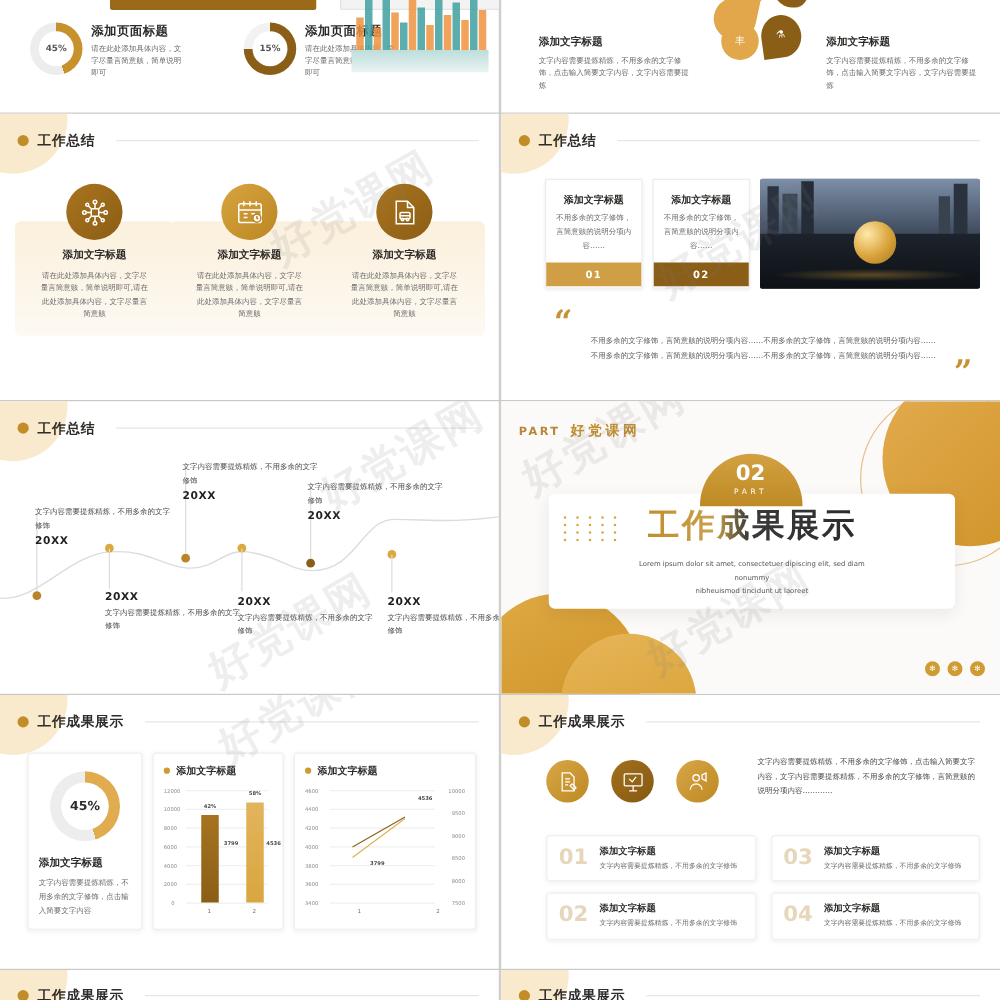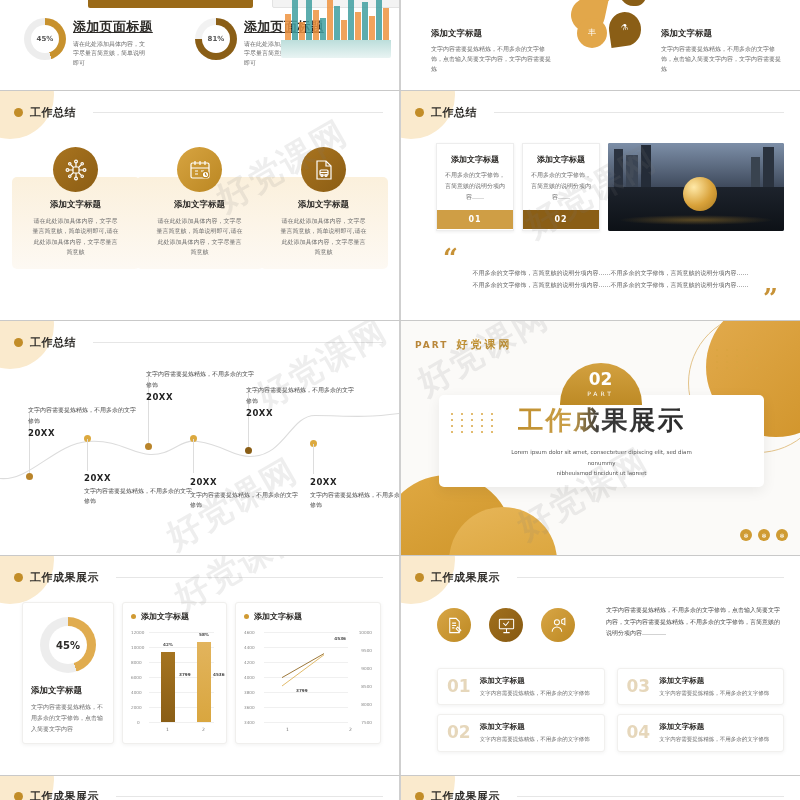--- a/index.html
+++ b/index.html
@@ -28,21 +28,21 @@
   
   .topA { position:relative; height:90px; background:#fff; overflow:hidden;}
   .tbar { position:absolute; left:88px; top:-14px; width:165px; height:22px; background:#9a6a18; border-radius:2px;}
   .tbox { position:absolute; left:272px; top:-14px; width:158px; height:22px; background:#f3f3f3; border:1px solid #e3e3e3; border-radius:2px;}
   .donutrow { position:absolute; top:18px; left:0; right:0; display:flex; gap:6px; padding-left:24px;}
   .dunit { display:flex; align-items:flex-start; gap:7px; width:165px;}
   .donut { width:42px; height:42px; border-radius:50%; position:relative; flex:0 0 auto;}
   .donut .hole { position:absolute; inset:7px; background:#fff; border-radius:50%;
                  display:flex; align-items:center; justify-content:center;
                  font-size:7px; font-weight:bold; color:#555;}
-  .dtxt h4 { font-size:13px; color:#2d2b28; font-weight:bold; margin-bottom:3px; letter-spacing:.3px;text-decoration:underline;}
+  .dtxt h4 { font-size:10px; color:#2d2b28; font-weight:bold; margin-bottom:3px; letter-spacing:.3px;}
   .dtxt p { font-size:6px; line-height:1.55; color:#6b6b6b; width:72px;}
   .cityimg { position:absolute; right:8px; top:-14px; width:110px; height:72px; border-radius:2px;
              background:
                linear-gradient(to bottom, rgba(255,255,255,.22), rgba(255,255,255,0) 60%),
                repeating-linear-gradient(90deg,#e8923f 0 3px,#57b6ae 3px 7px,#f0f3f2 7px 9px,#2f8f92 9px 13px,#f3a košt 13px 14px),
                linear-gradient(#cfe6e4,#9fd0cc);
              background-blend-mode:normal,overlay,normal; overflow:hidden;}
   .cityimg .bars { position:absolute; inset:0; }
   .cityimg .bars i { position:absolute; bottom:18px; width:6px; background:#ef9340; opacity:.85;}
   .cityimg .bars i.t { background:#3f9fa0;}
@@ -175,21 +175,21 @@
         <div class="donut" style="background:conic-gradient(#c7912d 0 45%, #ededed 45% 100%);">
           <div class="hole">45%</div>
         </div>
         <div class="dtxt">
           <h4>添加页面标题</h4>
           <p>请在此处添加具体内容，文字尽量言简意赅，简单说明即可</p>
         </div>
       </div>
       <div class="dunit">
         <div class="donut" style="background:conic-gradient(#8a5e16 0 75%, #f2f2f2 75% 100%);">
-          <div class="hole">81%</div>
+          <div class="hole">15%</div>
         </div>
         <div class="dtxt">
           <h4>添加页面标题</h4>
           <p>请在此处添加具体内容，文字尽量言简意赅，简单说明即可</p>
         </div>
       </div>
     </div>
     <div class="cityimg">
       <div class="bars">
         <i style="left:4px;height:26px"></i>

